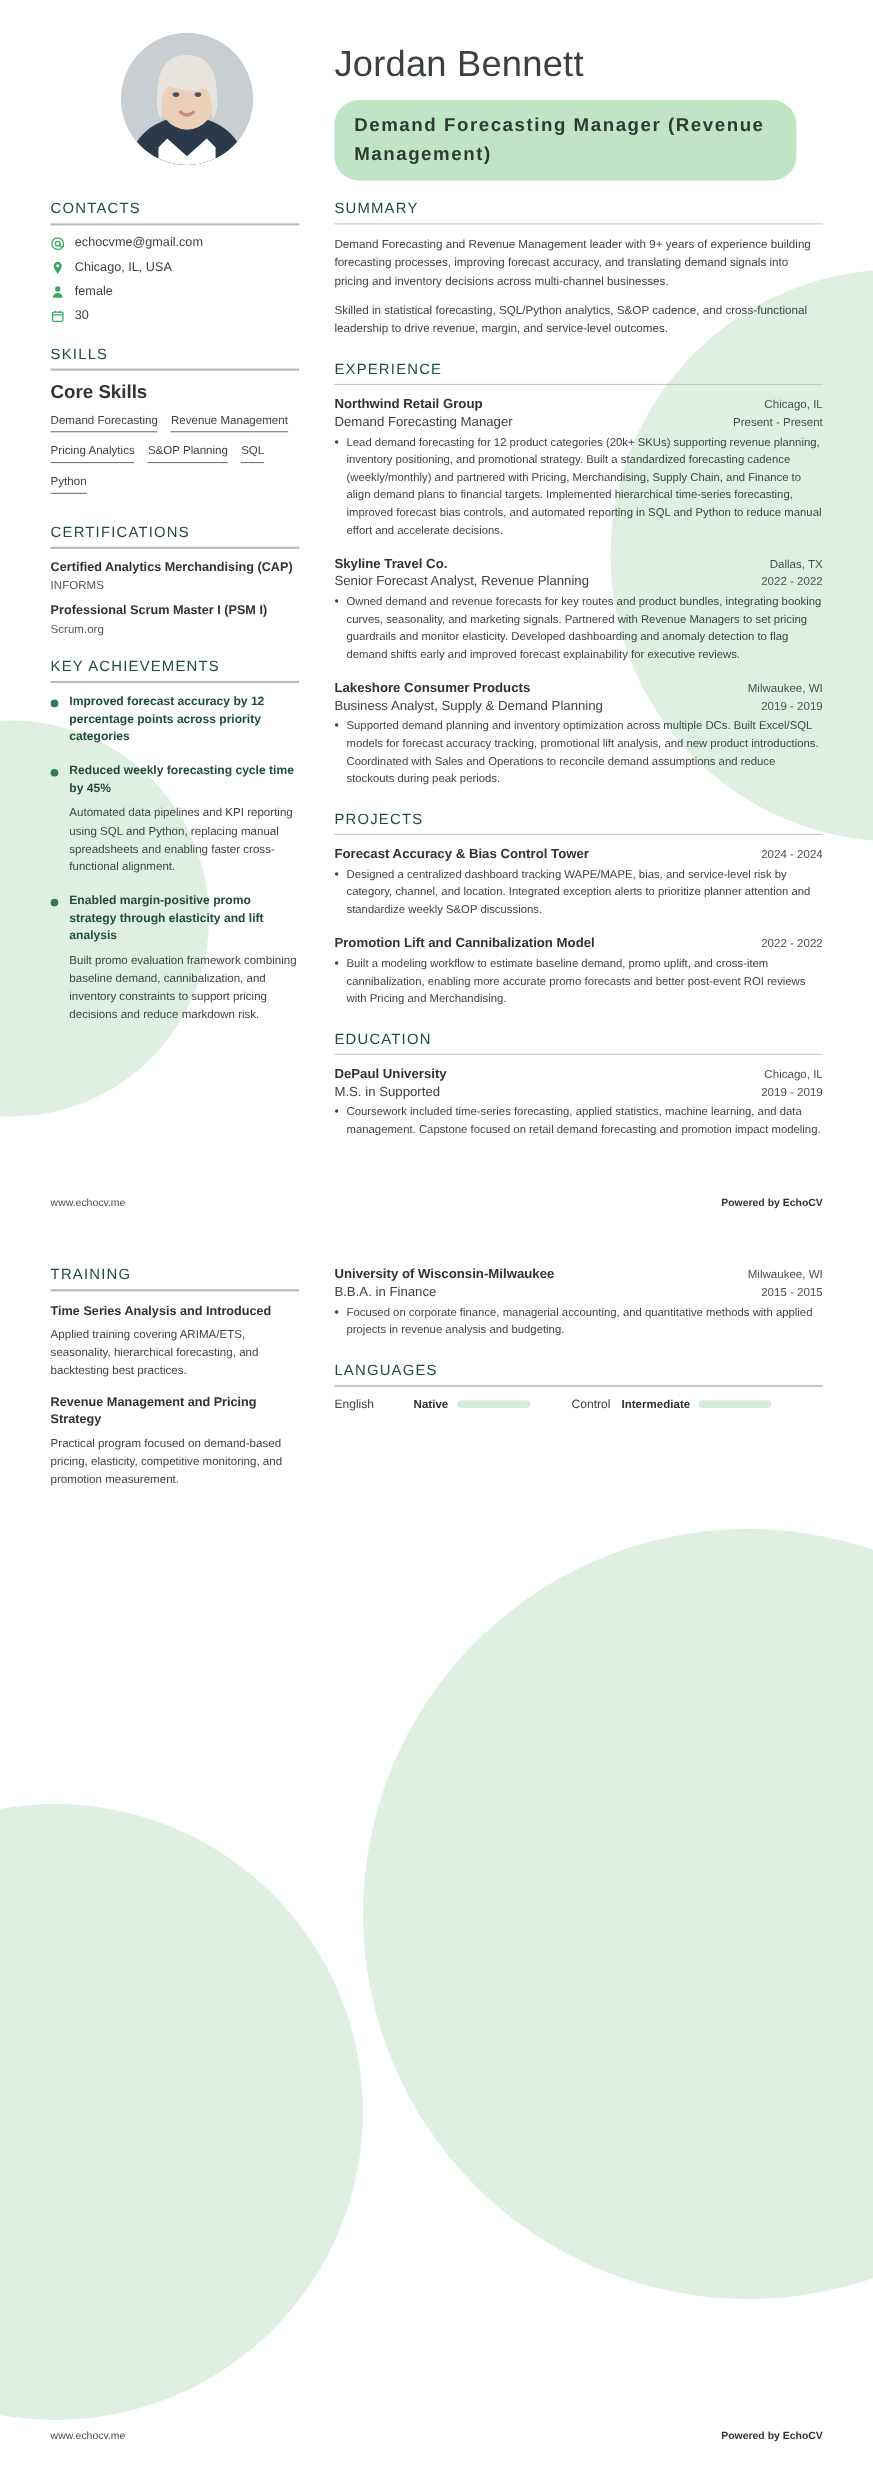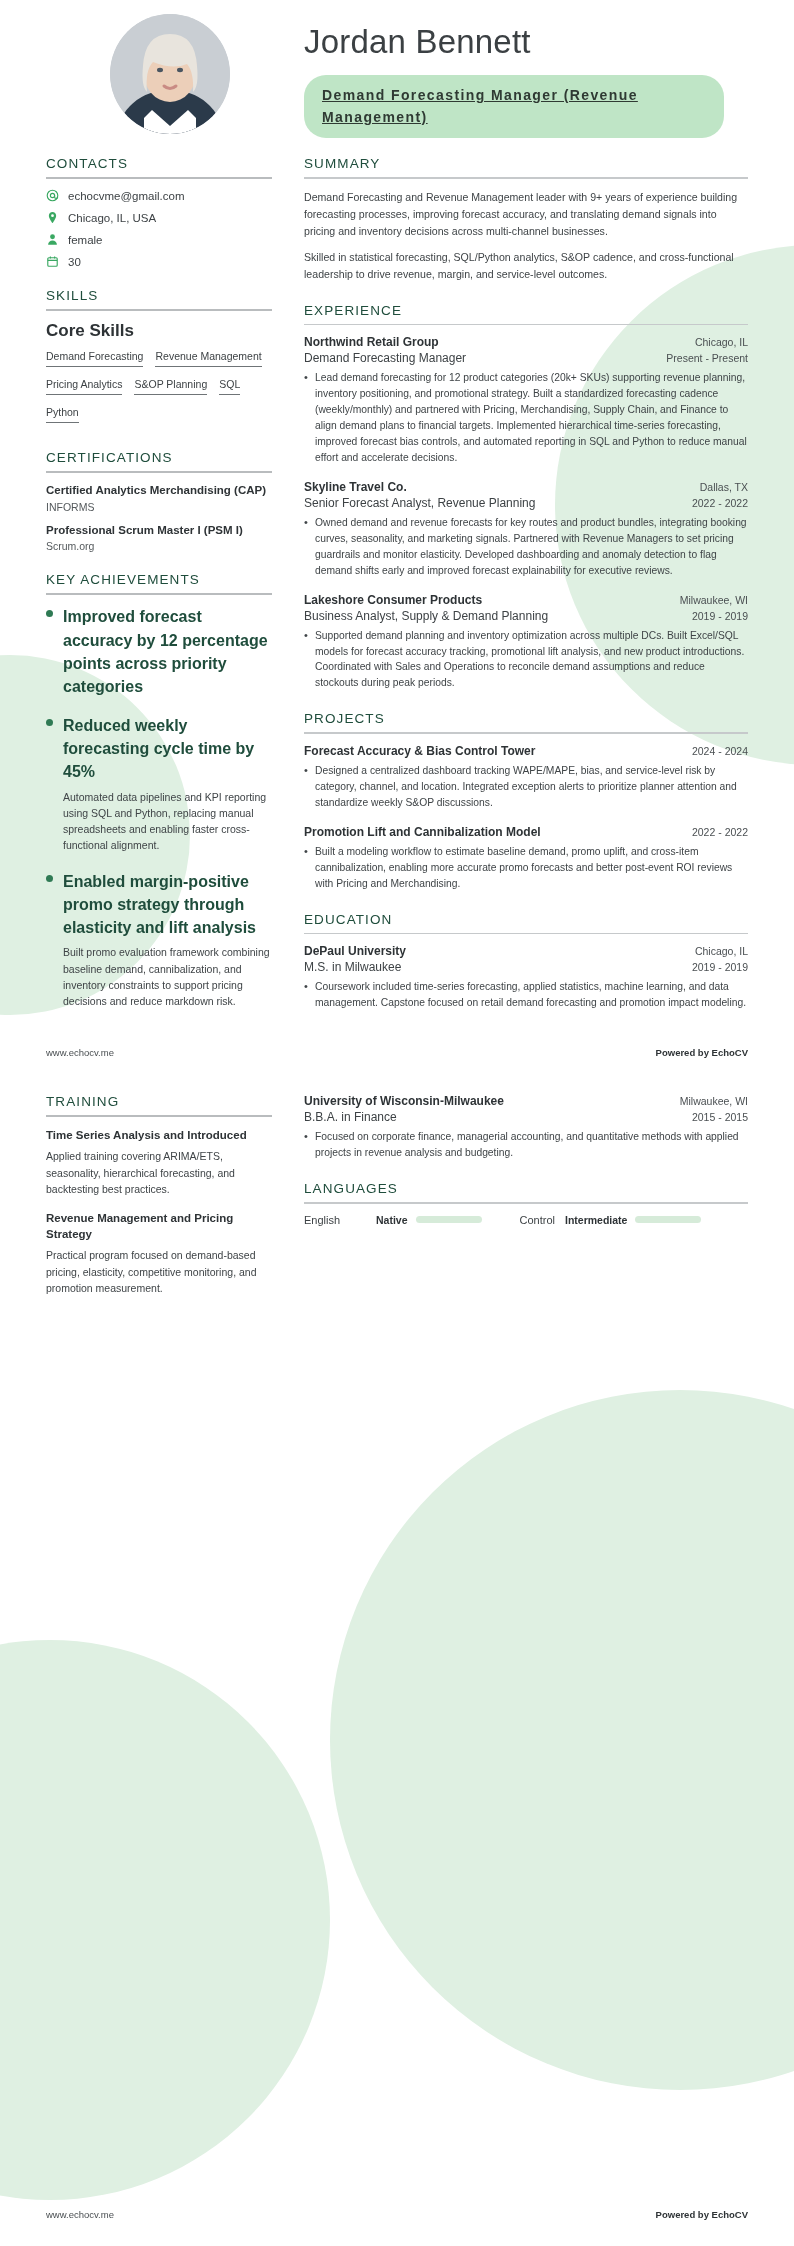--- a/index.html
+++ b/index.html
@@ -20,21 +20,21 @@
   
   .blob { position: absolute; border-radius: 50%; background: #dff0e2; z-index: 0; }
   .blob-a { width: 360px; height: 360px; left: -170px; top: 655px; }
   .blob-b { width: 520px; height: 520px; left: 555px; top: 245px; }
   .blob-c { width: 700px; height: 700px; left: 330px; top: 1390px; }
   .blob-d { width: 560px; height: 560px; left: -230px; top: 1640px; }
   .blob-avatar { width: 42px; height: 42px; left: 150px; top: 75px; background: #c9e7ce; }
 
   
   .sheet { position: relative; z-index: 2; }
-  .sheet-inner { position: relative; padding: 0 46px; }
+  .sheet-inner { position: relative; padding: 16px 46px; }
 
   .columns { display: flex; align-items: flex-start; }
   .col-left { width: 248px; flex: 0 0 248px; padding-right: 22px; }
   .col-right { flex: 1 1 auto; padding-left: 10px; }
 
   
   .top-row { display: flex; align-items: flex-start; }
   .avatar-wrap {
     width: 248px; flex: 0 0 248px; padding-top: 14px;
     display: flex; justify-content: center;
@@ -49,24 +49,23 @@
   .header-block { flex: 1 1 auto; padding-left: 10px; padding-top: 24px; }
   .name {
     font-size: 33px; font-weight: 400; color: #3b4043; letter-spacing: 0.2px;
     line-height: 1.12;
   }
   .title-pill {
     display: block; margin-top: 14px;
     background: #bfe5c6; color: #2f3a33;
     border-radius: 22px;
     padding: 10px 18px;
-    font-size: 14px; font-weight: 700; letter-spacing: 1.4px;
+    font-size: 17px; font-weight: 700; letter-spacing: 1.4px;
     line-height: 1.55;
     max-width: 420px;
-    text-decoration: underline;
   }
 
   
   .sec { margin-top: 20px; }
   .sec-title {
     font-size: 13.5px; font-weight: 400; letter-spacing: 1.1px;
     color: #1f4d3c; text-transform: uppercase;
   }
   .sec-rule { height: 2px; background: #b9bcbe; margin-top: 6px; margin-bottom: 10px; }
   .sec-rule.thin { height: 1.5px; background: #c6c9cb; }
@@ -92,21 +91,21 @@
   .cert-name { font-size: 11.5px; font-weight: 700; color: #2e3336; line-height: 1.35; }
   .cert-org { font-size: 10.5px; color: #54595c; margin-top: 2px; }
 
   
   .ach { display: flex; gap: 10px; margin-bottom: 16px; }
   .ach-bullet {
     flex: 0 0 7px; width: 7px; height: 7px; border-radius: 50%;
     background: #2f7a54; margin-top: 5px;
   }
   .ach-body { flex: 1 1 auto; }
-  .ach-title { font-size: 16px; font-weight: 700; color: #1f4d3c; line-height: 1.45; }
+  .ach-title { font-size: 11px; font-weight: 700; color: #1f4d3c; line-height: 1.45; }
   .ach-desc { font-size: 10.5px; color: #3f4447; line-height: 1.55; margin-top: 5px; }
 
   
   .train { margin-bottom: 13px; }
   .train-name { font-size: 11.5px; font-weight: 700; color: #2e3336; line-height: 1.4; }
   .train-desc { font-size: 10.5px; color: #3f4447; line-height: 1.55; margin-top: 5px; }
 
   
   .entry { margin-bottom: 14px; }
   .entry-head { display: flex; justify-content: space-between; align-items: baseline; gap: 14px; }
@@ -376,21 +375,21 @@
           <div class="sec">
             <div class="sec-title">EDUCATION</div>
             <div class="sec-rule thin"></div>
 
             <div class="entry">
               <div class="entry-head">
                 <span class="entry-org">DePaul University</span>
                 <span class="entry-meta">Chicago, IL</span>
               </div>
               <div class="entry-sub">
-                <span class="entry-role">M.S. in Milwaukee</span>
+                <span class="entry-role">M.S. in Supported</span>
                 <span class="entry-dates">2019 - 2019</span>
               </div>
               <ul class="entry-list">
                 <li>Coursework included time-series forecasting, applied statistics, machine learning, and data management. Capstone focused on retail demand forecasting and promotion impact modeling.</li>
               </ul>
             </div>
           </div>
 
         </div>
       </div>

